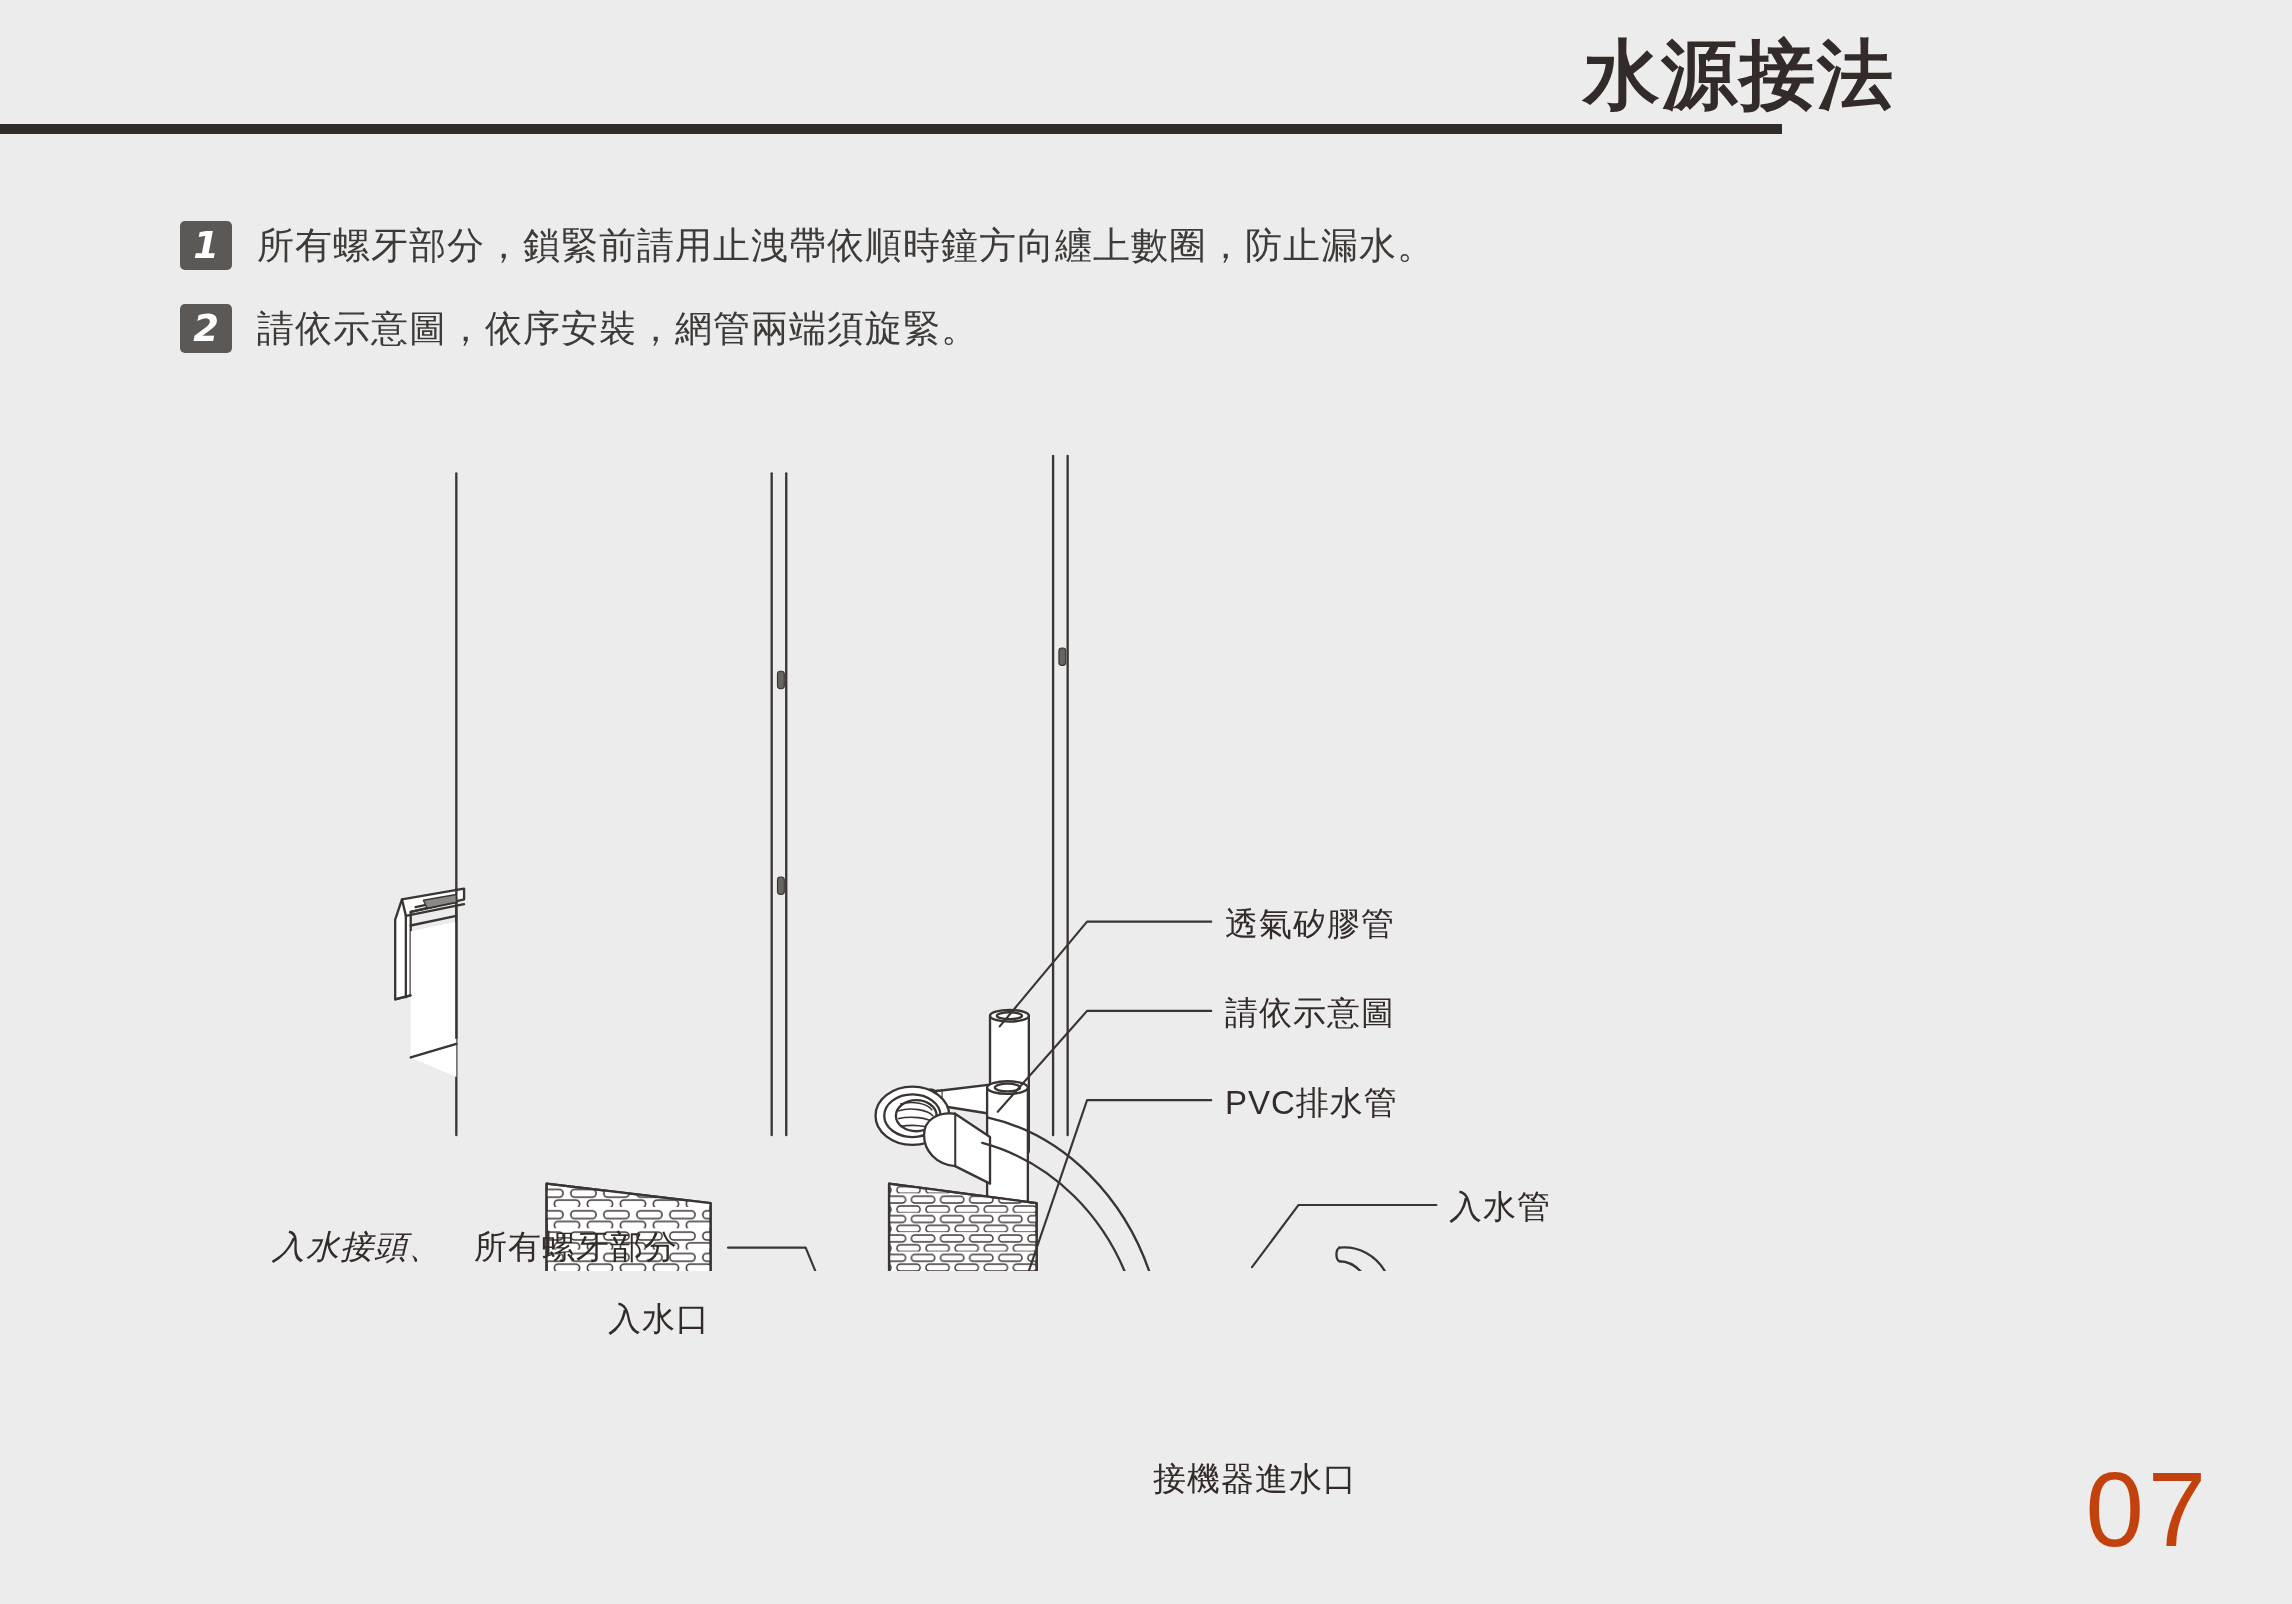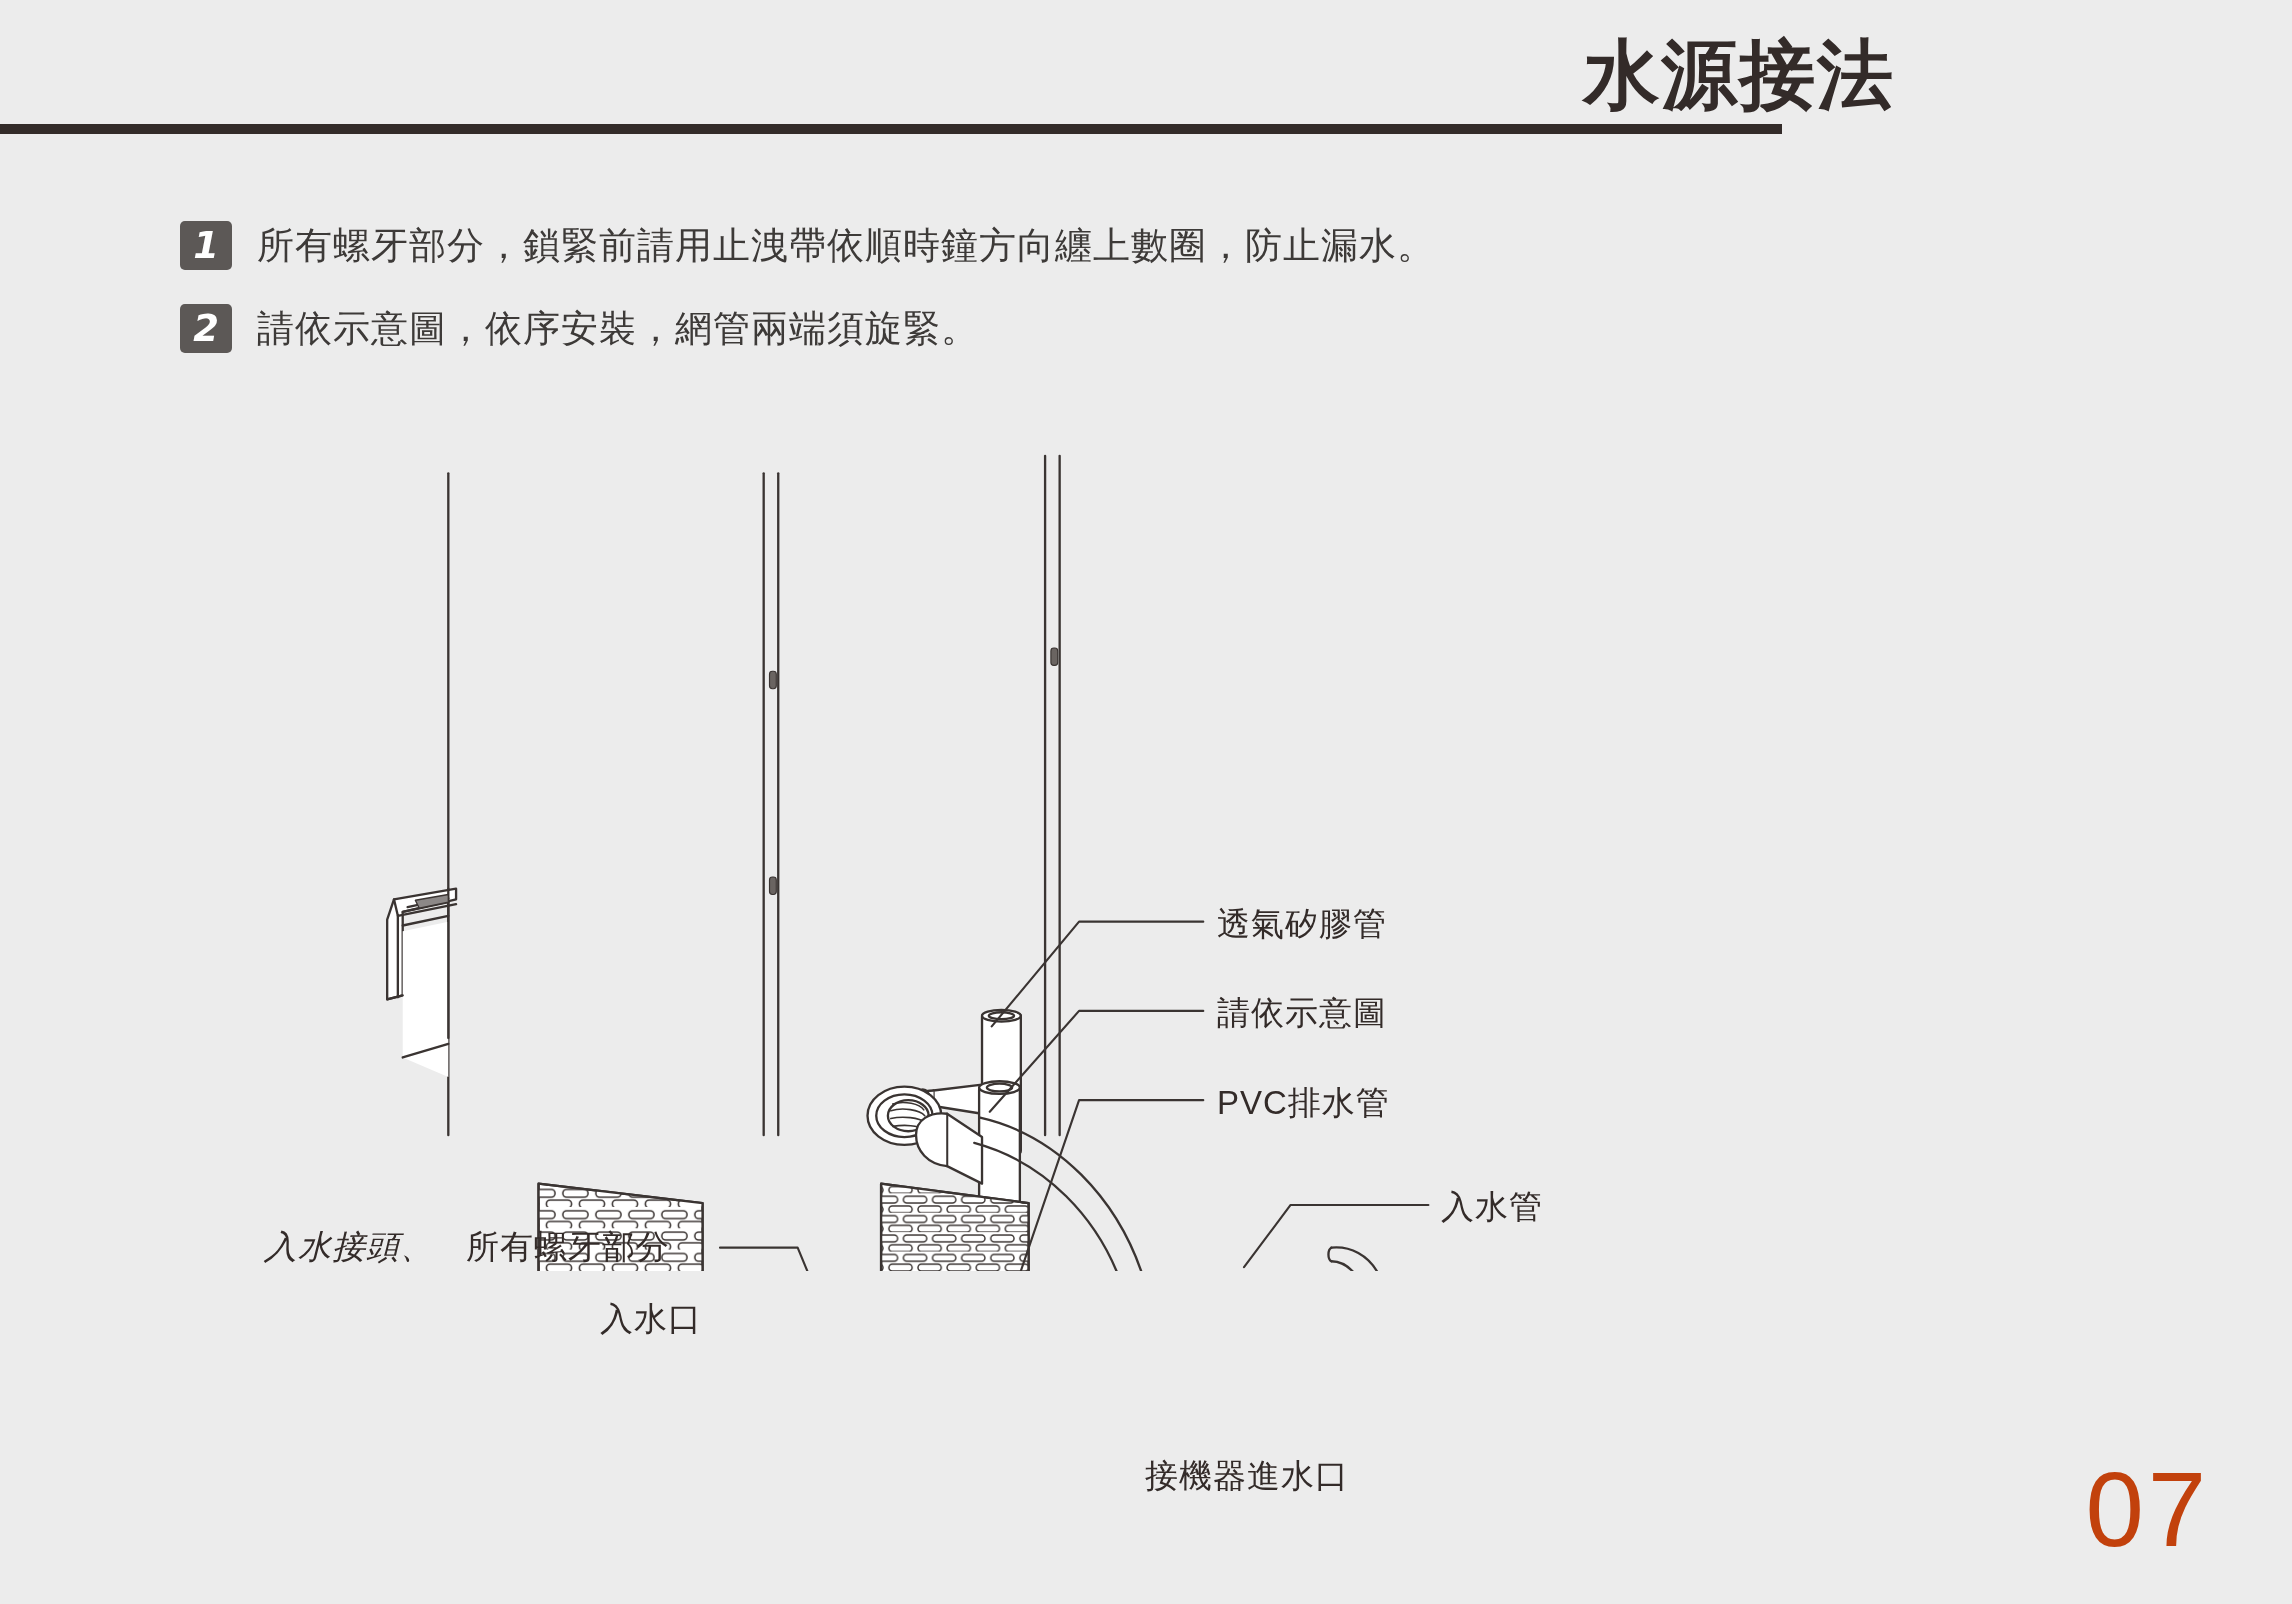--- a/index.html
+++ b/index.html
@@ -75,21 +75,21 @@
     margin-left: 25px;
     font-size: 37px;
     line-height: 50px;
     color: #3d3a38;
     letter-spacing: 1px;
   }
 
   
   .diagram {
     position: absolute;
-    left: 0;
+    left: 8px;
     top: 417px;
     width: 2053px;
     height: 854px;
   }
   .diagram svg {
     display: block;
   }
 
   .lbl {
     position: absolute;
@@ -99,21 +99,21 @@
     white-space: nowrap;
     letter-spacing: 1px;
   }
   .lbl-vent    { left: 1217px; top: 490px; }
   .lbl-drain   { left: 1217px; top: 579px; }
   .lbl-pvc     { left: 1217px; top: 669px; }
   .lbl-inpipe  { left: 1441px; top: 773px; }
   .lbl-inconn  { left: 264px;  top: 813px; font-style: italic; }
   .lbl-innut   { left: 466px;  top: 813px; }
   .lbl-inport  { left: 600px;  top: 885px; }
-  .lbl-machine { left: 1145px; top: 1045px; font-family: Liberation Mono, monospace; }
+  .lbl-machine { left: 1145px; top: 1045px; }
 
   
   .page-number {
     position: absolute;
     right: 83px;
     bottom: 43px;
     font-size: 105px;
     font-weight: 300;
     color: #c2410c;
     letter-spacing: 3.9px;

